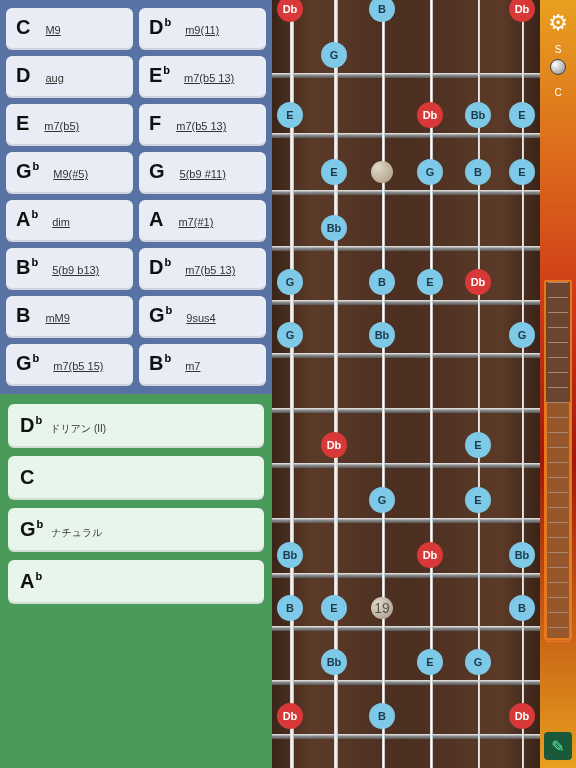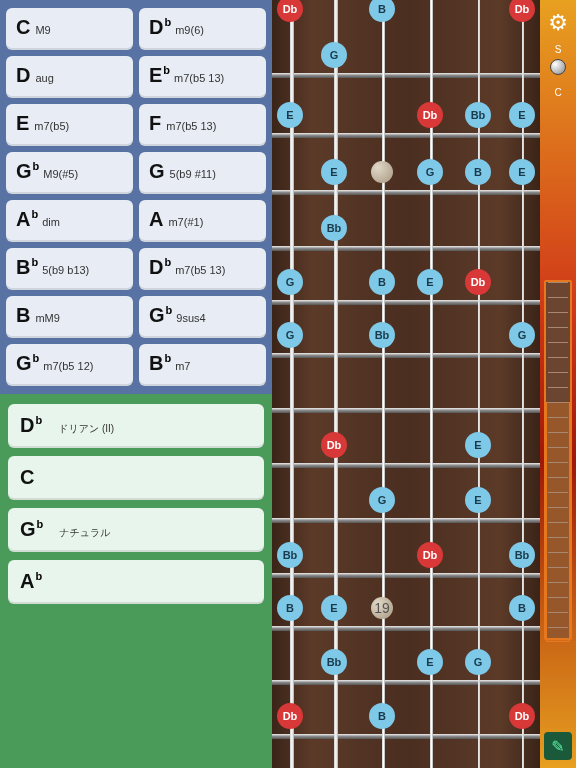--- a/index.html
+++ b/index.html
@@ -4,22 +4,22 @@
 <style>
 * { box-sizing: border-box; margin: 0; padding: 0; }
 body { width: 576px; height: 768px; overflow: hidden; font-family: Arial, sans-serif; display: flex; background: #000; }
 .left-panel { width: 272px; height: 100%; display: flex; flex-direction: column; }
 .chord-section { background: #5772a3; padding: 8px 6px; display: grid; grid-template-columns: 1fr 1fr; gap: 6px; }
 .scale-section { background: #4a9b5a; padding: 10px 8px; flex: 1; display: flex; flex-direction: column; gap: 8px; }
 .chord-btn { background: #e8edf5; border-radius: 6px; padding: 8px 10px; min-height: 42px; display: flex; align-items: baseline; cursor: pointer; box-shadow: inset 0 -2px 0 rgba(0,0,0,0.1); }
 .scale-btn { background: #e8f5ec; border-radius: 6px; padding: 10px 12px; min-height: 44px; display: flex; align-items: baseline; cursor: pointer; box-shadow: inset 0 -2px 0 rgba(0,0,0,0.1); }
 .root { font-size: 20px; font-weight: bold; color: #111; }
 .flat { font-size: 11px; font-weight: bold; position: relative; top: -8px; margin-left: 1px; }
-.suffix { font-size: 11px; color: #333; margin-left: 4px; }
-.scale-name { font-size: 10px; color: #333; margin-left: 16px; text-align: center; }
+.suffix { font-size: 11px; color: #333; margin-left: 14px; text-decoration: underline; }
+.scale-name { font-size: 10px; color: #333; margin-left: 8px; text-align: center; }
 .fretboard { width: 268px; height: 100%; background: linear-gradient(to right, #3a2418, #5c3a28 15%, #4a2e20 50%, #5c3a28 85%, #3a2418); position: relative; overflow: hidden; }
 .fret { position: absolute; left: 0; right: 0; height: 5px; background: linear-gradient(to bottom, #eee, #888, #555); }
 .string { position: absolute; top: 0; bottom: 0; width: 2px; background: linear-gradient(to right, #ccc, #fff, #aaa); }
 .string.thick { width: 4px; }
 .string.med { width: 3px; }
 .note-dot { position: absolute; width: 26px; height: 26px; border-radius: 50%; display: flex; align-items: center; justify-content: center; font-size: 11px; font-weight: bold; color: #fff; transform: translate(-50%, -50%); }
 .note-blue { background: #7ec8e8; color: #1a3a4a; }
 .note-red { background: #d83838; }
 .fret-marker { position: absolute; width: 22px; height: 22px; border-radius: 50%; background: radial-gradient(circle at 30% 30%, #e0d8c8, #a89880); transform: translate(-50%, -50%); display:flex; align-items:center; justify-content:center; font-size:14px; color:#555; }
 .right-strip { width: 36px; height: 100%; background: linear-gradient(to bottom, #e8a020, #d03818 40%, #a01808 60%, #e8a020); position: relative; display: flex; flex-direction: column; align-items: center; }
@@ -37,21 +37,21 @@
 <div class="left-panel">
   <div class="chord-section" id="chord-grid">
       <div class="chord-btn">
         <span class="root">C</span>
         <span class="flat"></span>
         <span class="suffix">M9</span>
       </div>
       <div class="chord-btn">
         <span class="root">D</span>
         <span class="flat">b</span>
-        <span class="suffix">m9(6)</span>
+        <span class="suffix">m9(11)</span>
       </div>
       <div class="chord-btn">
         <span class="root">D</span>
         <span class="flat"></span>
         <span class="suffix">aug</span>
       </div>
       <div class="chord-btn">
         <span class="root">E</span>
         <span class="flat">b</span>
         <span class="suffix">m7(b5 13)</span>
@@ -102,21 +102,21 @@
         <span class="suffix">mM9</span>
       </div>
       <div class="chord-btn">
         <span class="root">G</span>
         <span class="flat">b</span>
         <span class="suffix">9sus4</span>
       </div>
       <div class="chord-btn">
         <span class="root">G</span>
         <span class="flat">b</span>
-        <span class="suffix">m7(b5 12)</span>
+        <span class="suffix">m7(b5 15)</span>
       </div>
       <div class="chord-btn">
         <span class="root">B</span>
         <span class="flat">b</span>
         <span class="suffix">m7</span>
       </div>
     </div>
   <div class="scale-section" id="scale-list">
       <div class="scale-btn">
         <span class="root">D</span>

